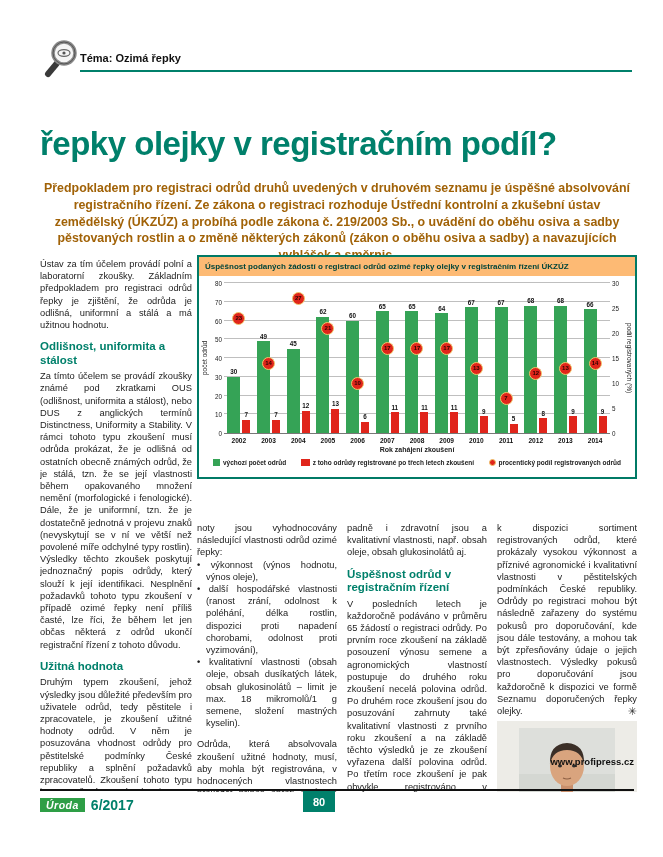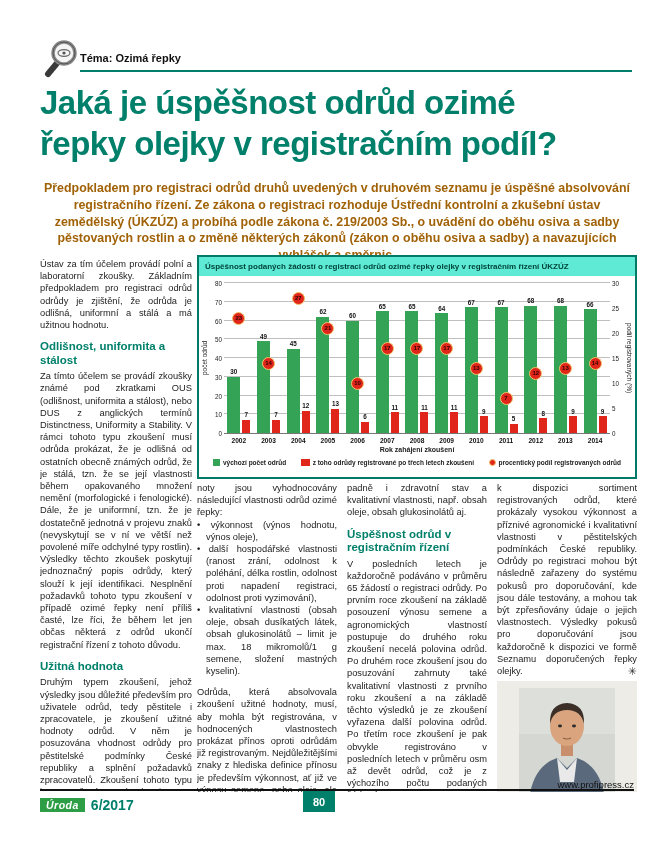--- a/index.html
+++ b/index.html
@@ -9,30 +9,30 @@
   
   .kicker{left:80px;top:52px;font-size:11px;font-weight:700;color:#111;}
   .kicker-rule{left:80px;top:70px;width:552px;height:2px;background:#00806b;}
   .headline{left:40px;top:82px;width:600px;font-size:33px;line-height:41px;font-weight:700;color:#00806b;letter-spacing:-0.5px;}
   .intro{left:40px;top:180px;width:594px;font-size:12.4px;line-height:16.8px;font-weight:700;color:#a16207;text-align:center;}
   
   .bodytxt{font-size:9.3px;line-height:12.2px;text-align:justify;color:#1c1c1c;}
   .bodytxt p{margin:0;}
   .col1{left:40px;top:258px;width:152px;height:532px;overflow:hidden;}
   .cols234{left:197px;top:482px;width:440px;height:310px;display:flex;gap:10px;overflow:hidden;}
-  .fcol{width:140px;flex:1 1 0;overflow:hidden;}
+  .fcol{width:140px;flex:1 1 0;overflow:hidden;margin-top:40px;}
   .sec-h{color:#00806b;font-weight:700;font-size:11.5px;line-height:13.5px;margin:9px 0 3px;text-align:left;}
   .mt{margin-top:9px !important;}
   ul.blts{margin:0;padding:0;list-style:none;}
   ul.blts li{padding-left:9px;text-indent:-9px;margin:0;}
   ul.blts li::before{content:"\2022\00a0";font-weight:700;}
   .endmark{float:right;font-size:11px;color:#333;}
   
   .chart{left:197px;top:255px;width:440px;height:224px;border:2px solid #007a66;background:#fff;box-sizing:border-box;}
-  .chart-title{background:#5eead4;color:#00443a;font-weight:700;font-size:8px;line-height:19px;height:19px;padding:0 6px;white-space:nowrap;overflow:hidden;}
+  .chart-title{background:#fdba74;color:#00443a;font-weight:700;font-size:8px;line-height:19px;height:19px;padding:0 6px;white-space:nowrap;overflow:hidden;}
   .chart-body{display:flex;padding:7px 2px 0 2px;}
   .ytitle{height:150px;font-size:6.5px;color:#222;writing-mode:vertical-rl;transform:rotate(180deg);text-align:center;width:9px;}
   .ytitle.right{transform:none;}
   .y-axis{position:relative;width:14px;height:150px;font-size:6.3px;color:#222;}
   .y-axis span{position:absolute;right:2px;}
   .y-axis.right span{left:2px;right:auto;}
   .plot-col{flex:1;display:flex;flex-direction:column;min-width:0;}
   .plot{position:relative;height:150px;display:flex;border-bottom:1px solid #777;}
   .gl{position:absolute;left:0;right:0;height:1px;background:#bfbfbf;}
   .yrg{flex:1;position:relative;height:100%;display:flex;justify-content:center;align-items:flex-end;gap:2px;z-index:1;}
@@ -56,46 +56,46 @@
   
   .photo-panel{margin-top:4px;background:#edece7;padding:7px 7px 9px;}
   .photo-panel svg{display:block;margin:0 auto;}
   
   .footer-rule{left:40px;top:789px;width:594px;height:2px;background:#101010;}
   .footer-left{left:40px;top:797px;display:flex;align-items:center;gap:6px;}
   .logo{background:#2e9e46;color:#fff;font-weight:700;font-style:italic;font-size:10.5px;padding:1px 6px;letter-spacing:0.5px;}
   .issue{color:#00806b;font-weight:700;font-size:14px;}
   .pageno{left:303px;top:791px;width:32px;height:21px;background:#00806b;color:#fff;font-weight:700;font-size:11px;
           display:flex;align-items:center;justify-content:center;}
-  .website{left:432px;top:779px;width:202px;text-align:right;font-weight:400;font-size:9.5px;color:#111;}
+  .website{left:432px;top:756px;width:202px;text-align:right;font-weight:700;font-size:9.5px;color:#111;}
 </style>
 </head>
 <body>
 
 <div class="page">
 
   <svg class="abs" style="left:42px;top:38px;" width="36" height="42" viewBox="0 0 36 42">
     <line x1="6" y1="36" x2="16" y2="24" stroke="#3a3a3a" stroke-width="6" stroke-linecap="round"></line>
     <circle cx="22" cy="15" r="11" fill="#f5f5f5" stroke="#8a8a8a" stroke-width="3.5"></circle>
     <circle cx="22" cy="15" r="11" fill="none" stroke="#555" stroke-width="1"></circle>
     <ellipse cx="22" cy="15" rx="6" ry="3.4" fill="none" stroke="#666" stroke-width="1.2"></ellipse>
     <circle cx="22" cy="15" r="1.6" fill="#555"></circle>
   </svg>
   <div class="abs kicker">Téma: Ozimá řepky</div>
   <div class="abs kicker-rule"></div>
 
   <div class="abs headline">
-    <span>Jaká je úspěšnost odrůd ozimé</span><br>
+    <br>
     <span>řepky olejky v registračním podíl?</span>
   </div>
 
   <div class="abs intro">Předpokladem pro registraci odrůd druhů uvedených v druhovém seznamu je úspěšné absolvování registračního řízení. Ze zákona o registraci rozhoduje Ústřední kontrolní a zkušební ústav zemědělský (ÚKZÚZ) a probíhá podle zákona č. 219/2003 Sb., o uvádění do oběhu osiva a sadby pěstovaných rostlin a o změně některých zákonů (zákon o oběhu osiva a sadby) a navazujících vyhlášek a směrnic.</div>
 
   <div class="abs col1 bodytxt">
-    <p>Ústav za tím účelem provádí polní a laboratorní zkoušky. Základním předpokladem pro registraci odrůd odrůdy je zjištění, že odrůda je odlišná, uniformní a stálá a má užitnou hodnotu.</p>
+    <p>Ústav za tím účelem provádí polní a laboratorní zkoušky. Základním předpokladem pro registraci odrůd řepky je zjištění, že odrůda je odlišná, uniformní a stálá a má užitnou hodnotu.</p>
     <div class="sec-h">Odlišnost, uniformita a stálost</div>
     <p>Za tímto účelem se provádí zkoušky známé pod zkratkami OUS (odlišnost, uniformita a stálost), nebo DUS z anglických termínů Distinctness, Uniformity a Stability. V rámci tohoto typu zkoušení musí odrůda prokázat, že je odlišná od ostatních obecně známých odrůd, že je stálá, tzn. že se její vlastnosti během opakovaného množení nemění (morfologické i fenologické). Dále, že je uniformní, tzn. že je dostatečně jednotná v projevu znaků (nevyskytují se v ní ve větší než povolené míře odchylné typy rostlin). Výsledky těchto zkoušek poskytují jednoznačný popis odrůdy, který slouží k její identifikaci. Nesplnění požadavků tohoto typu zkoušení v případě ozimé řepky není příliš časté, lze říci, že během let jen občas některá z odrůd ukončí registrační řízení z tohoto důvodu.</p>
     <div class="sec-h">Užitná hodnota</div>
     <p>Druhým typem zkoušení, jehož výsledky jsou důležité především pro uživatele odrůd, tedy pěstitele i zpracovatele, je zkoušení užitné hodnoty odrůd. V něm je posuzována vhodnost odrůdy pro pěstitelské podmínky České republiky a splnění požadavků zpracovatelů. Zkoušení tohoto typu je označováno zkratkami ZUH (zkoušení užitné hodnoty) nebo VCU z anglického Value for Cultivation and Use. V případě ozimé řepky toto zkoušení trvá obvykle tři roky. V rámci zkoušení užitné hod-</p>
   </div>
 
   <div class="abs chart">
     <div class="chart-title">Úspěšnost podaných žádostí o registraci odrůd ozimé řepky olejky v registračním řízení ÚKZÚZ</div>
     <div class="chart-body">
       <div class="ytitle">počet odrůd</div>
@@ -306,27 +306,27 @@
         <span>procentický podíl registrovaných odrůd</span>
       </span>
     </div>
   </div>
 
   <div class="abs cols234">
     <div class="fcol bodytxt">
       <p>noty jsou vyhodnocovány následující vlastnosti odrůd ozimé řepky:</p>
       <ul class="blts">
         <li>výkonnost (výnos hodnotu, výnos oleje),</li>
-        <li>další hospodářské vlastnosti (ranost zrání, odolnost k poléhání, délka rostlin, odolnost proti napadení registraci, odolnost proti vyzimování),</li>
+        <li>další hospodářské vlastnosti (ranost zrání, odolnost k poléhání, délka rostlin, dispozici proti napadení chorobami, odolnost proti vyzimování),</li>
         <li>kvalitativní vlastnosti (obsah oleje, obsah dusíkatých látek, obsah glukosinolátů – limit je max. 18 mikromolů/1 g semene, složení mastných kyselin).</li>
       </ul>
       <p class="mt">Odrůda, která absolvovala zkoušení užitné hodnoty, musí, aby mohla být registrována, v hodnocených vlastnostech prokázat přínos oproti odrůdám již registrovaným. Nejdůležitějšími znaky z hlediska definice přínosu je především výkonnost, ať již ve výnosu semene, nebo oleje, ale samozřejmě přínosem mohou být i agronomické vlastnosti, jako je odolnost vůči poléhání, délka rostlin, ranost zrání, pří-</p>
     </div>
     <div class="fcol bodytxt">
-      <p>padně i zdravotní stav a kvalitativní vlastnosti, např. obsah oleje, obsah glukosinolátů aj.</p>
+      <p>padně i zdravotní jsou a kvalitativní vlastnosti, např. obsah oleje, obsah glukosinolátů aj.</p>
       <div class="sec-h">Úspěšnost odrůd v registračním řízení</div>
       <p>V posledních letech je každoročně podáváno v průměru 65 žádostí o registraci odrůdy. Po prvním roce zkoušení na základě posouzení výnosu semene a agronomických vlastností postupuje do druhého roku zkoušení necelá polovina odrůd. Po druhém roce zkoušení jsou do posuzování zahrnuty také kvalitativní vlastnosti z prvního roku zkoušení a na základě těchto výsledků je ze zkoušení vyřazena další polovina odrůd. Po třetím roce zkoušení je pak obvykle registrováno v posledních letech v průměru osm až devět odrůd, což je z výchozího počtu podaných žádostí 12–14 %.</p>
 
     </div>
     <div class="fcol bodytxt">
       <p><span>k dispozici sortiment registrovaných odrůd, které prokázaly vysokou výkonnost a příznivé agronomické i kvalitativní vlastnosti v pěstitelských podmínkách České republiky. Odrůdy po registraci mohou být následně zařazeny do systému pokusů pro doporučování, kde jsou dále testovány, a mohou tak být zpřesňovány údaje o jejich vlastnostech. Výsledky pokusů pro doporučování jsou každoročně k dispozici ve formě Seznamu doporučených řepky olejky.</span>
         <span class="endmark">✳</span></p>
       <div class="photo-panel">
         <svg width="96" height="112" viewBox="0 0 96 112">
           <rect x="0" y="0" width="96" height="112" fill="#d4d7d2"></rect>

